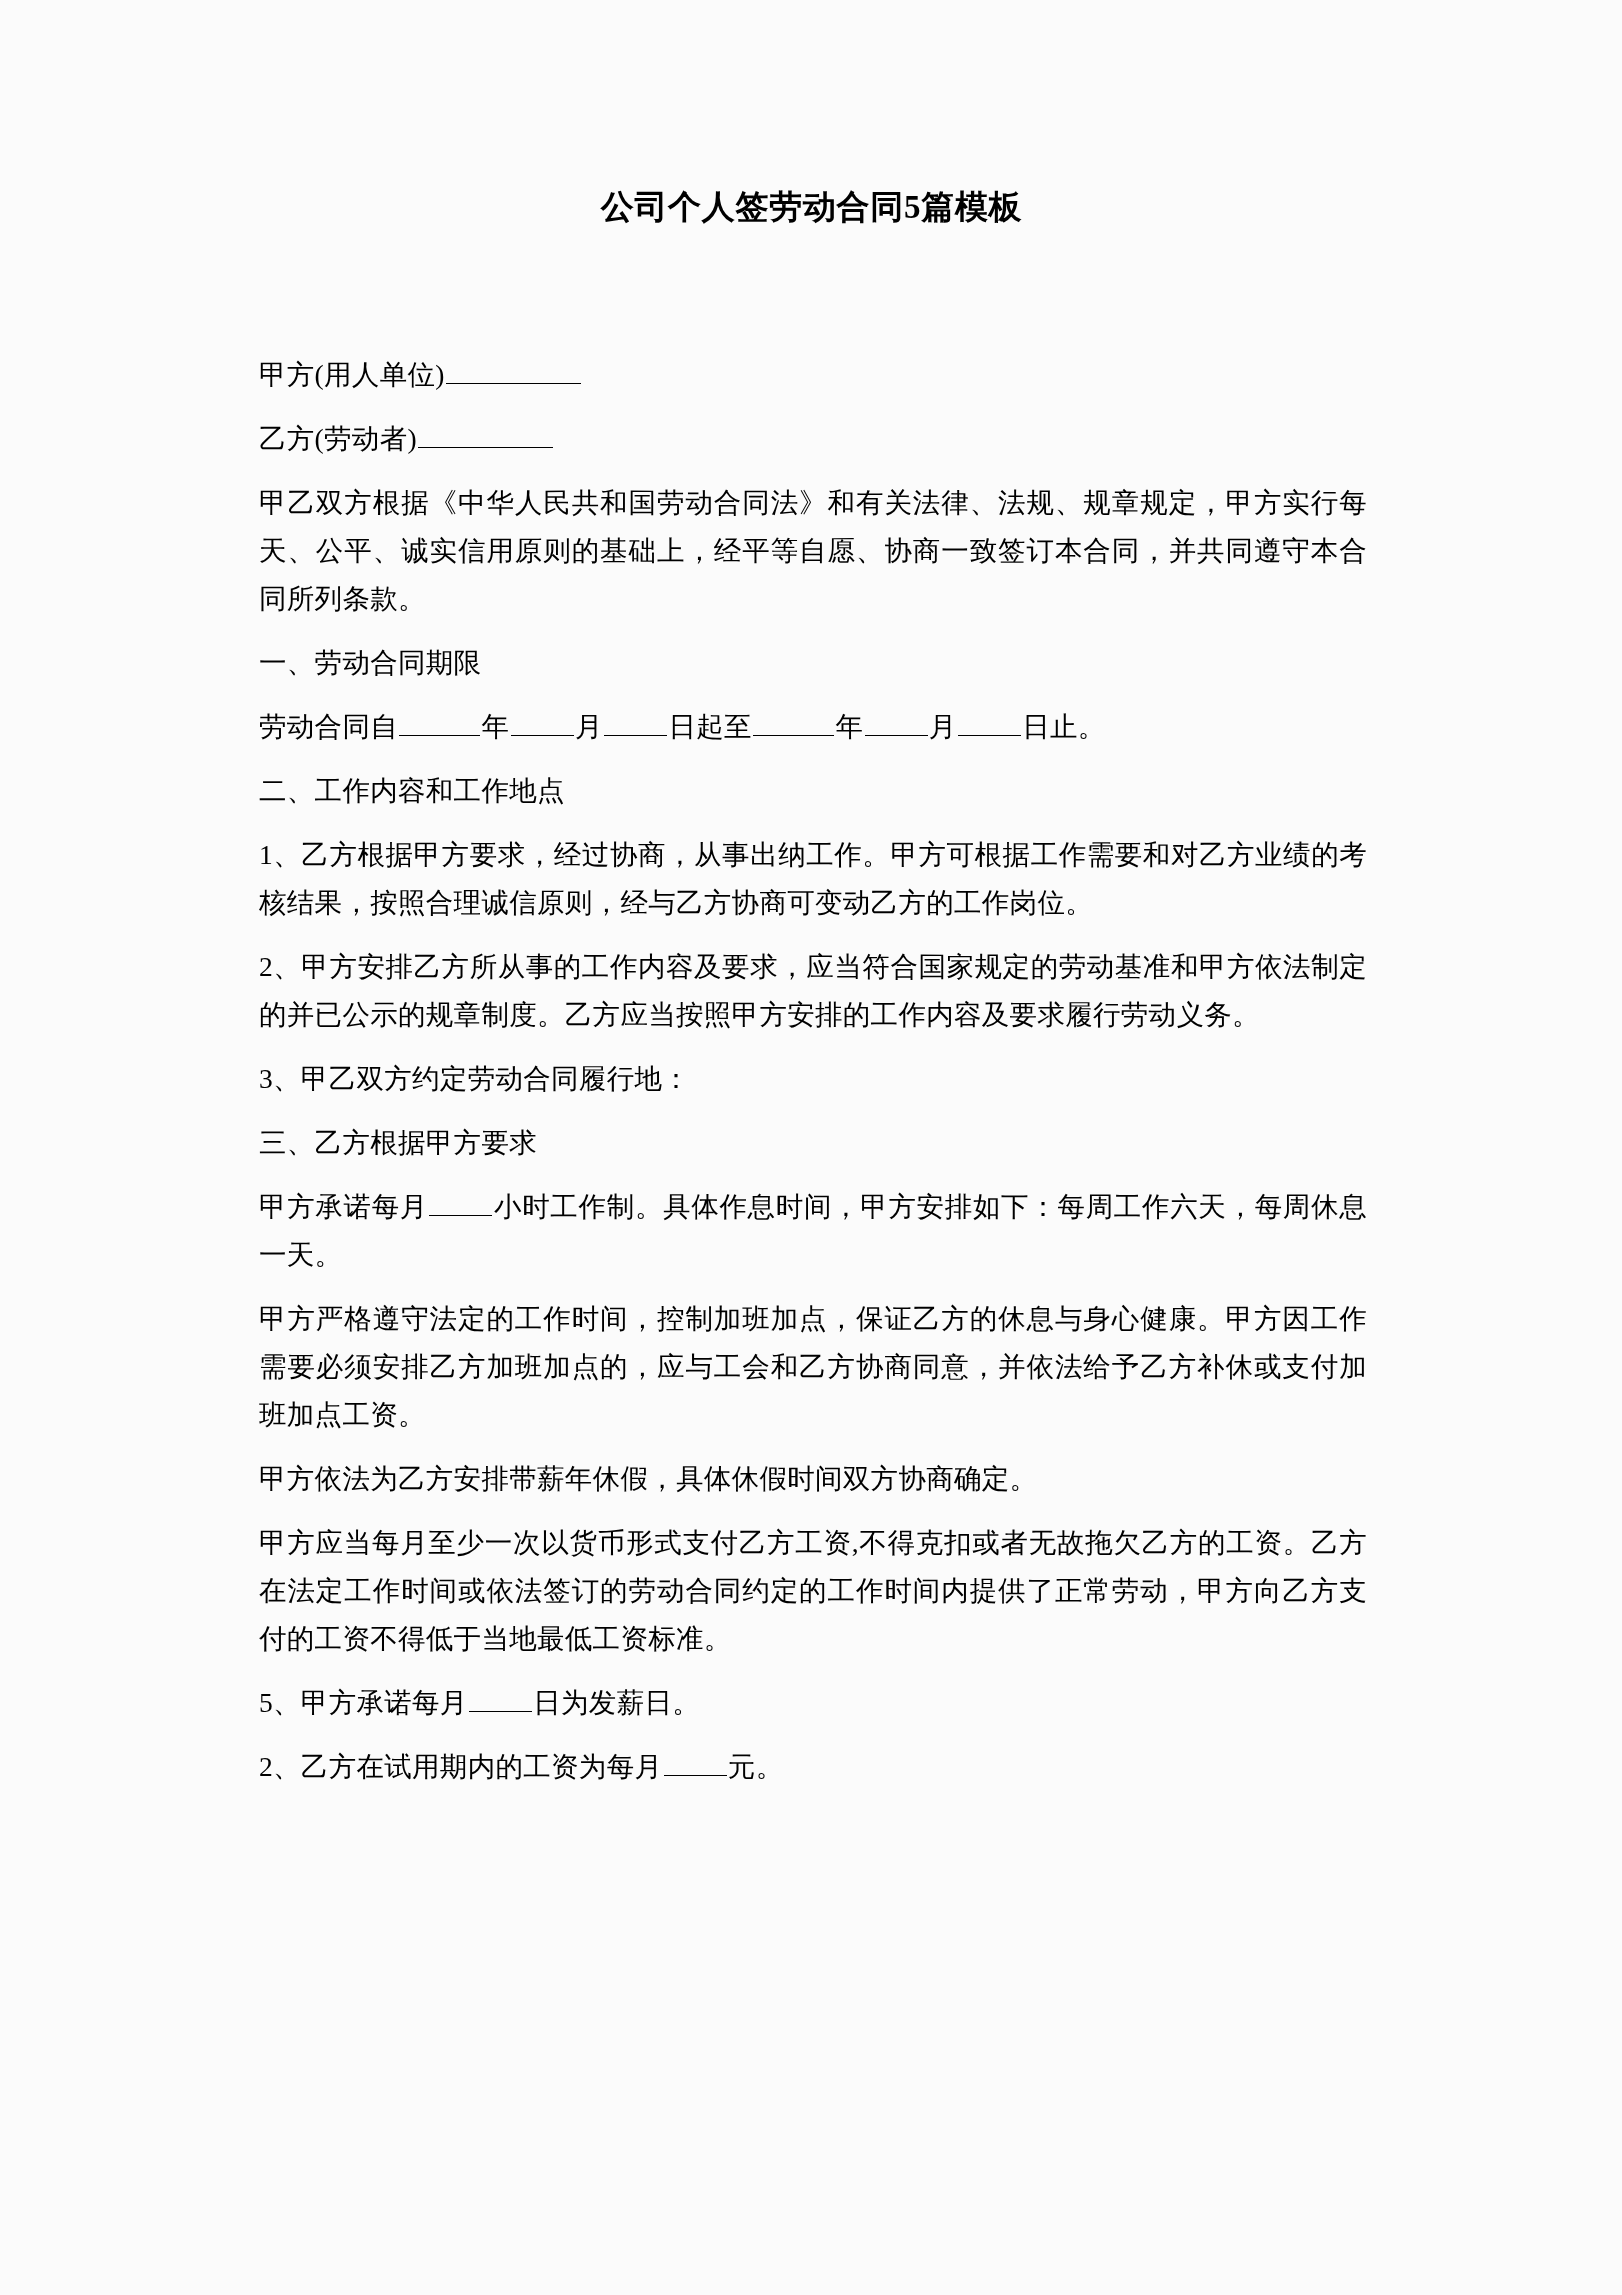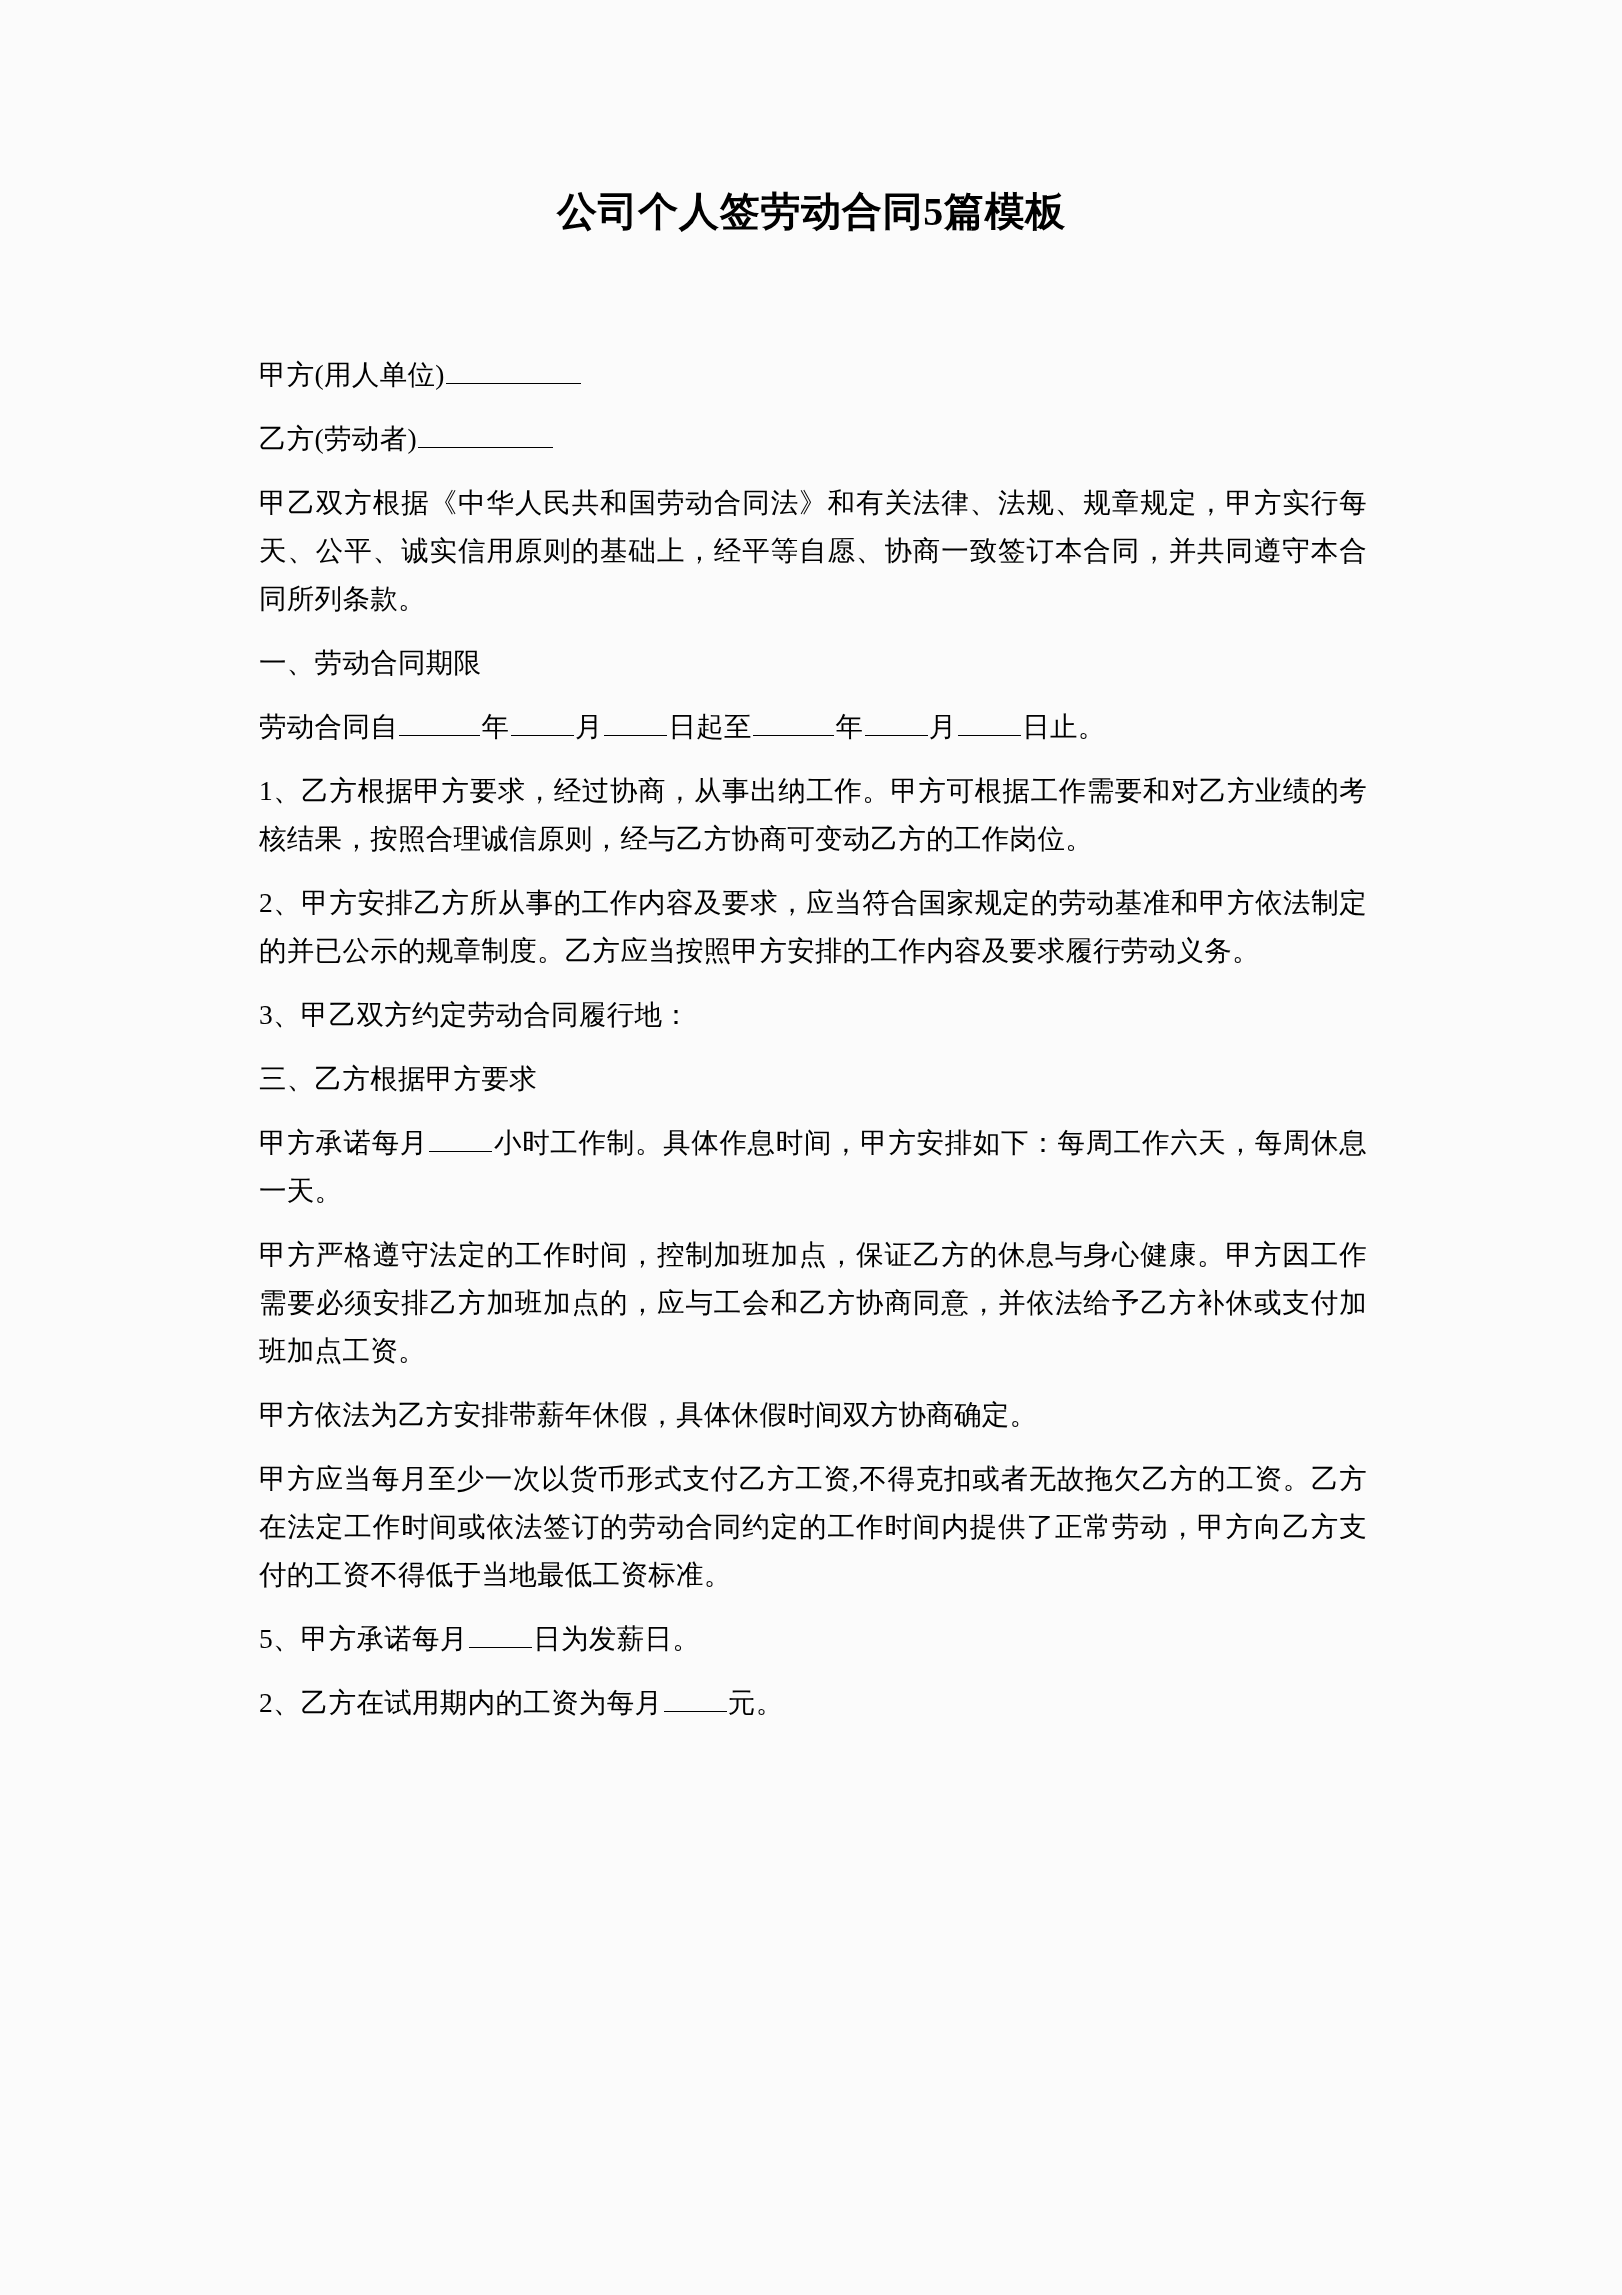--- a/index.html
+++ b/index.html
@@ -18,21 +18,21 @@
     background: #fbfbfb;
     box-sizing: border-box;
     overflow: hidden;
   }
   .doc-title {
     position: absolute;
     top: 188px;
     left: 0;
     width: 1623px;
     text-align: center;
-    font-size: 40px;
+    font-size: 33px;
     font-weight: bold;
     color: #000000;
     letter-spacing: 0.7px;
     line-height: 1.2;
     font-family: "Liberation Serif", "DejaVu Serif", serif;
   }
   .body-block {
     position: absolute;
     top: 335px;
     left: 243px;
@@ -82,20 +82,21 @@
     </p>
 
     <p class="para">甲乙双方根据《中华人民共和国劳动合同法》和有关法律、法规、规章规定，甲方实行每天、公平、诚实信用原则的基础上，经平等自愿、协商一致签订本合同，并共同遵守本合同所列条款。</p>
 
     <p class="para nojust">一、劳动合同期限</p>
 
     <p class="para nojust">
       <span>劳动合同自</span><span class="blank b-lg"></span><span>年</span><span class="blank b-md"></span><span>月</span><span class="blank b-md"></span><span>日起至</span><span class="blank b-lg"></span><span>年</span><span class="blank b-md"></span><span>月</span><span class="blank b-md"></span><span>日止。</span>
     </p>
 
+    <p class="para nojust">二、工作内容和工作地点</p>
 
     <p class="para">1、乙方根据甲方要求，经过协商，从事出纳工作。甲方可根据工作需要和对乙方业绩的考核结果，按照合理诚信原则，经与乙方协商可变动乙方的工作岗位。</p>
 
     <p class="para">2、甲方安排乙方所从事的工作内容及要求，应当符合国家规定的劳动基准和甲方依法制定的并已公示的规章制度。乙方应当按照甲方安排的工作内容及要求履行劳动义务。</p>
 
     <p class="para nojust">3、甲乙双方约定劳动合同履行地：</p>
 
     <p class="para nojust">三、乙方根据甲方要求</p>
 
     <p class="para">

